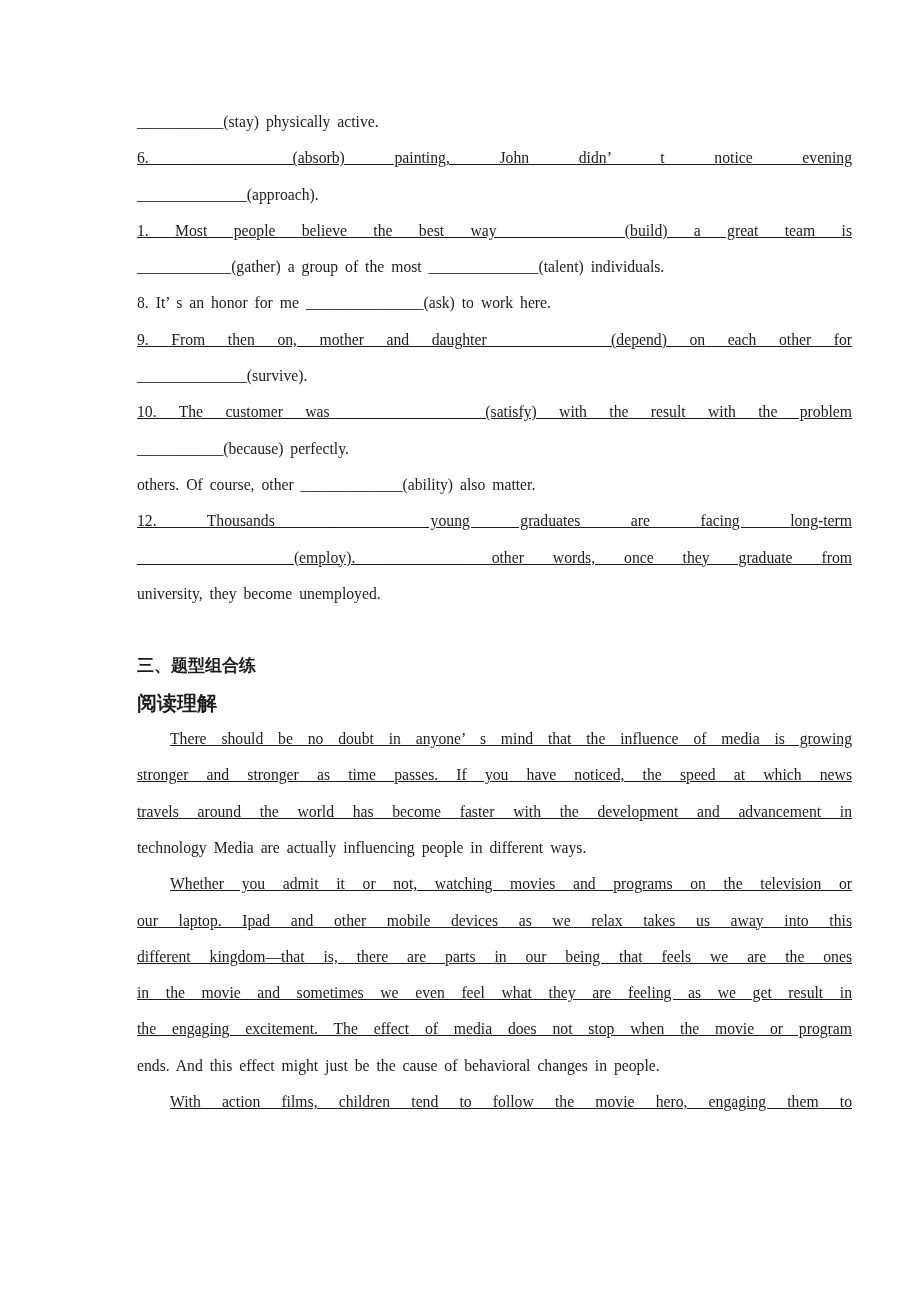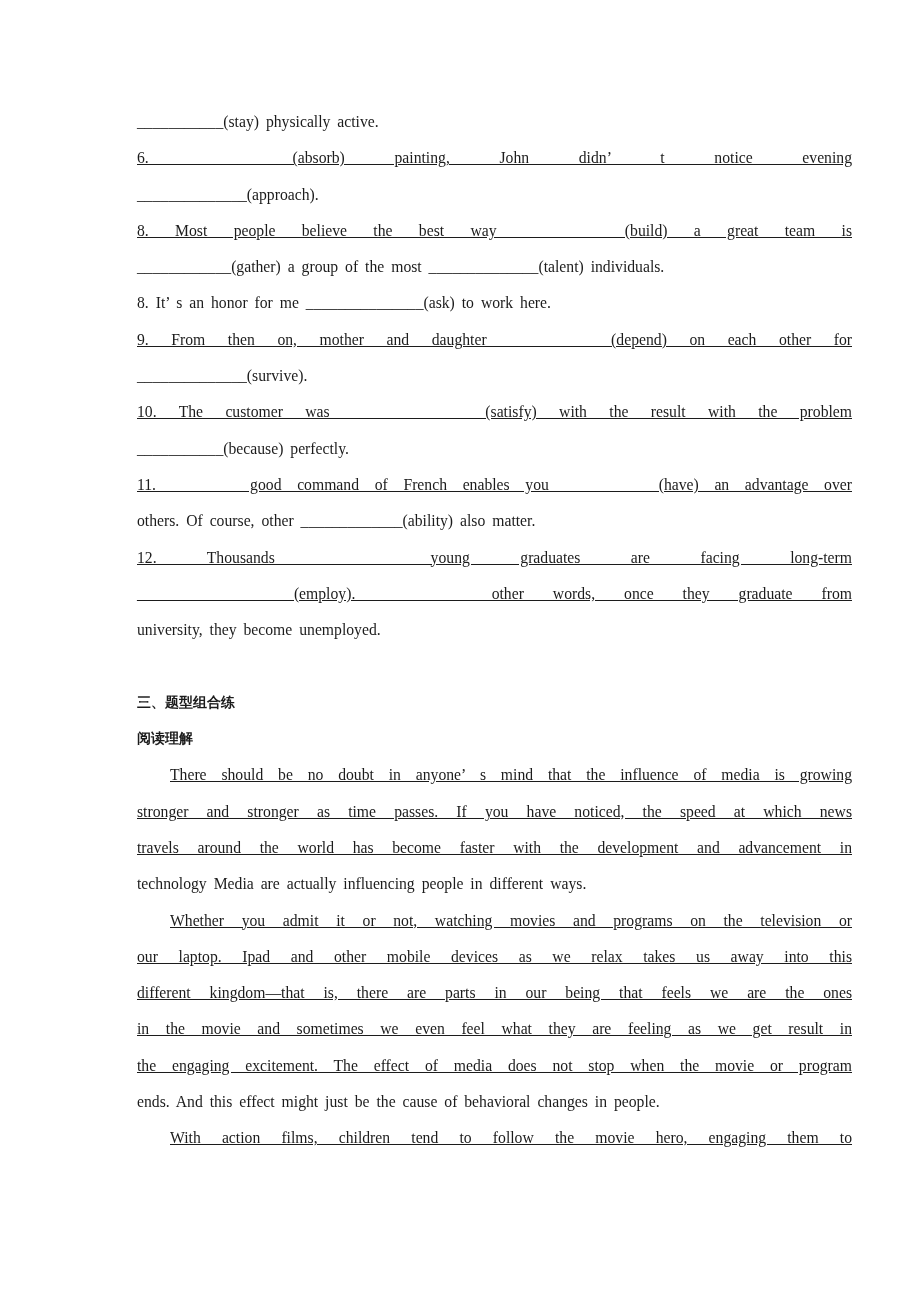--- a/index.html
+++ b/index.html
@@ -36,46 +36,45 @@
   
   .line.indent {
     text-indent: 33px;
   }
   
   .line.plain {
     word-spacing: 3px;
   }
   .line.heading {
     font-weight: bold;
-    font-size: 14px;
+    font-size: 17px;
   }
   .line.subheading {
     font-weight: bold;
-    font-size: 14px;
+    font-size: 20px;
   }
   .gap-line {
     height: 36.3px;
   }
 </style>
 </head>
 <body>
 
 <div class="page" style="color: rgb(28, 28, 28); background: rgb(255, 255, 255);">
   <div id="exercise-section">
       <div class="line plain">___________(stay) physically active.</div>
       <div class="line justify">6. ____________(absorb) painting, John didn’ t notice evening</div>
       <div class="line plain">______________(approach).</div>
-      <div class="line justify">8. Most people believe the best way _____________(build) a great team is</div>
+      <div class="line justify">1. Most people believe the best way _____________(build) a great team is</div>
       <div class="line plain">____________(gather) a group of the most ______________(talent) individuals.</div>
       <div class="line plain">8. It’ s an honor for me _______________(ask) to work here.</div>
       <div class="line justify">9. From then on, mother and daughter _____________(depend) on each other for</div>
       <div class="line plain">______________(survive).</div>
       <div class="line justify">10. The customer was _________________(satisfy) with the result with the problem</div>
       <div class="line plain">___________(because) perfectly.</div>
-      <div class="line justify">11. ________ good command of French enables you ____________(have) an advantage over</div>
       <div class="line plain">others. Of course, other _____________(ability) also matter.</div>
       <div class="line justify">12. Thousands _______ young graduates are facing long-term</div>
       <div class="line justify">____________________(employ). __________ other words, once they graduate from</div>
       <div class="line plain">university, they become unemployed.</div>
     </div>
   <div class="gap-line"></div>
   <div class="line heading">三、题型组合练</div>
   <div class="line subheading">阅读理解</div>
   <div id="reading-section">
       <div class="line justify indent">There should be no doubt in anyone’ s mind that the influence of media is growing</div>

